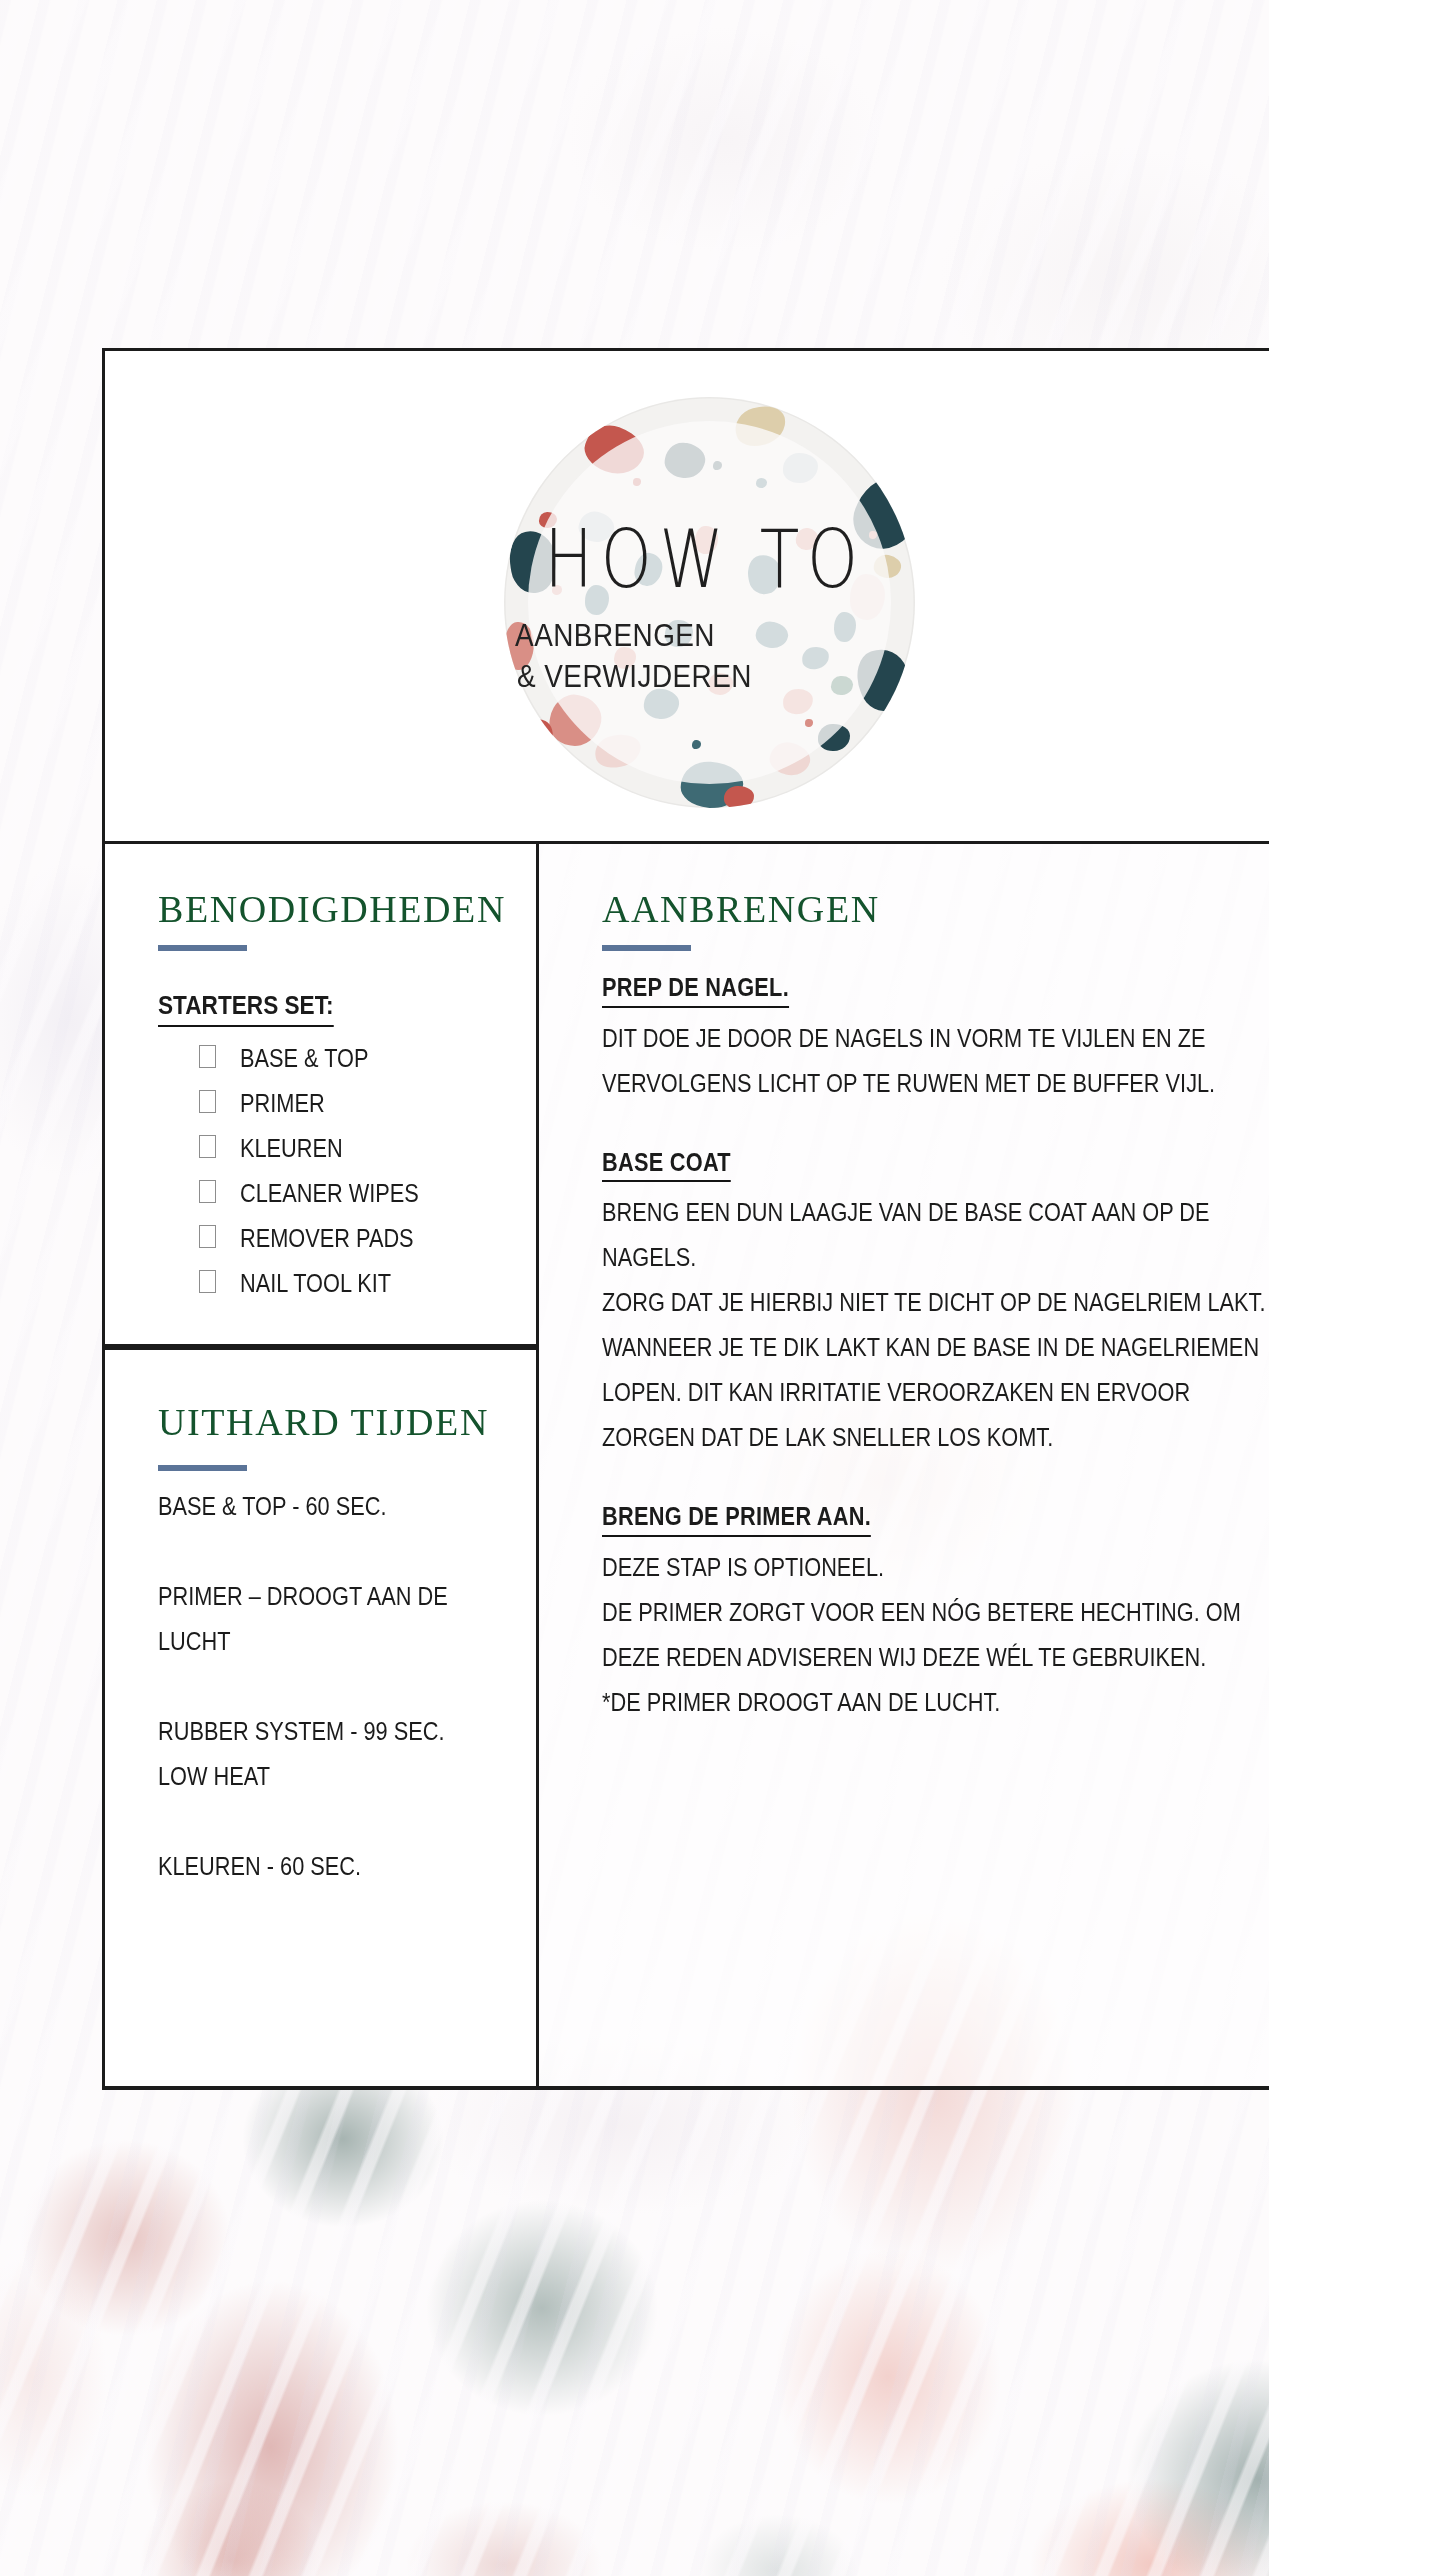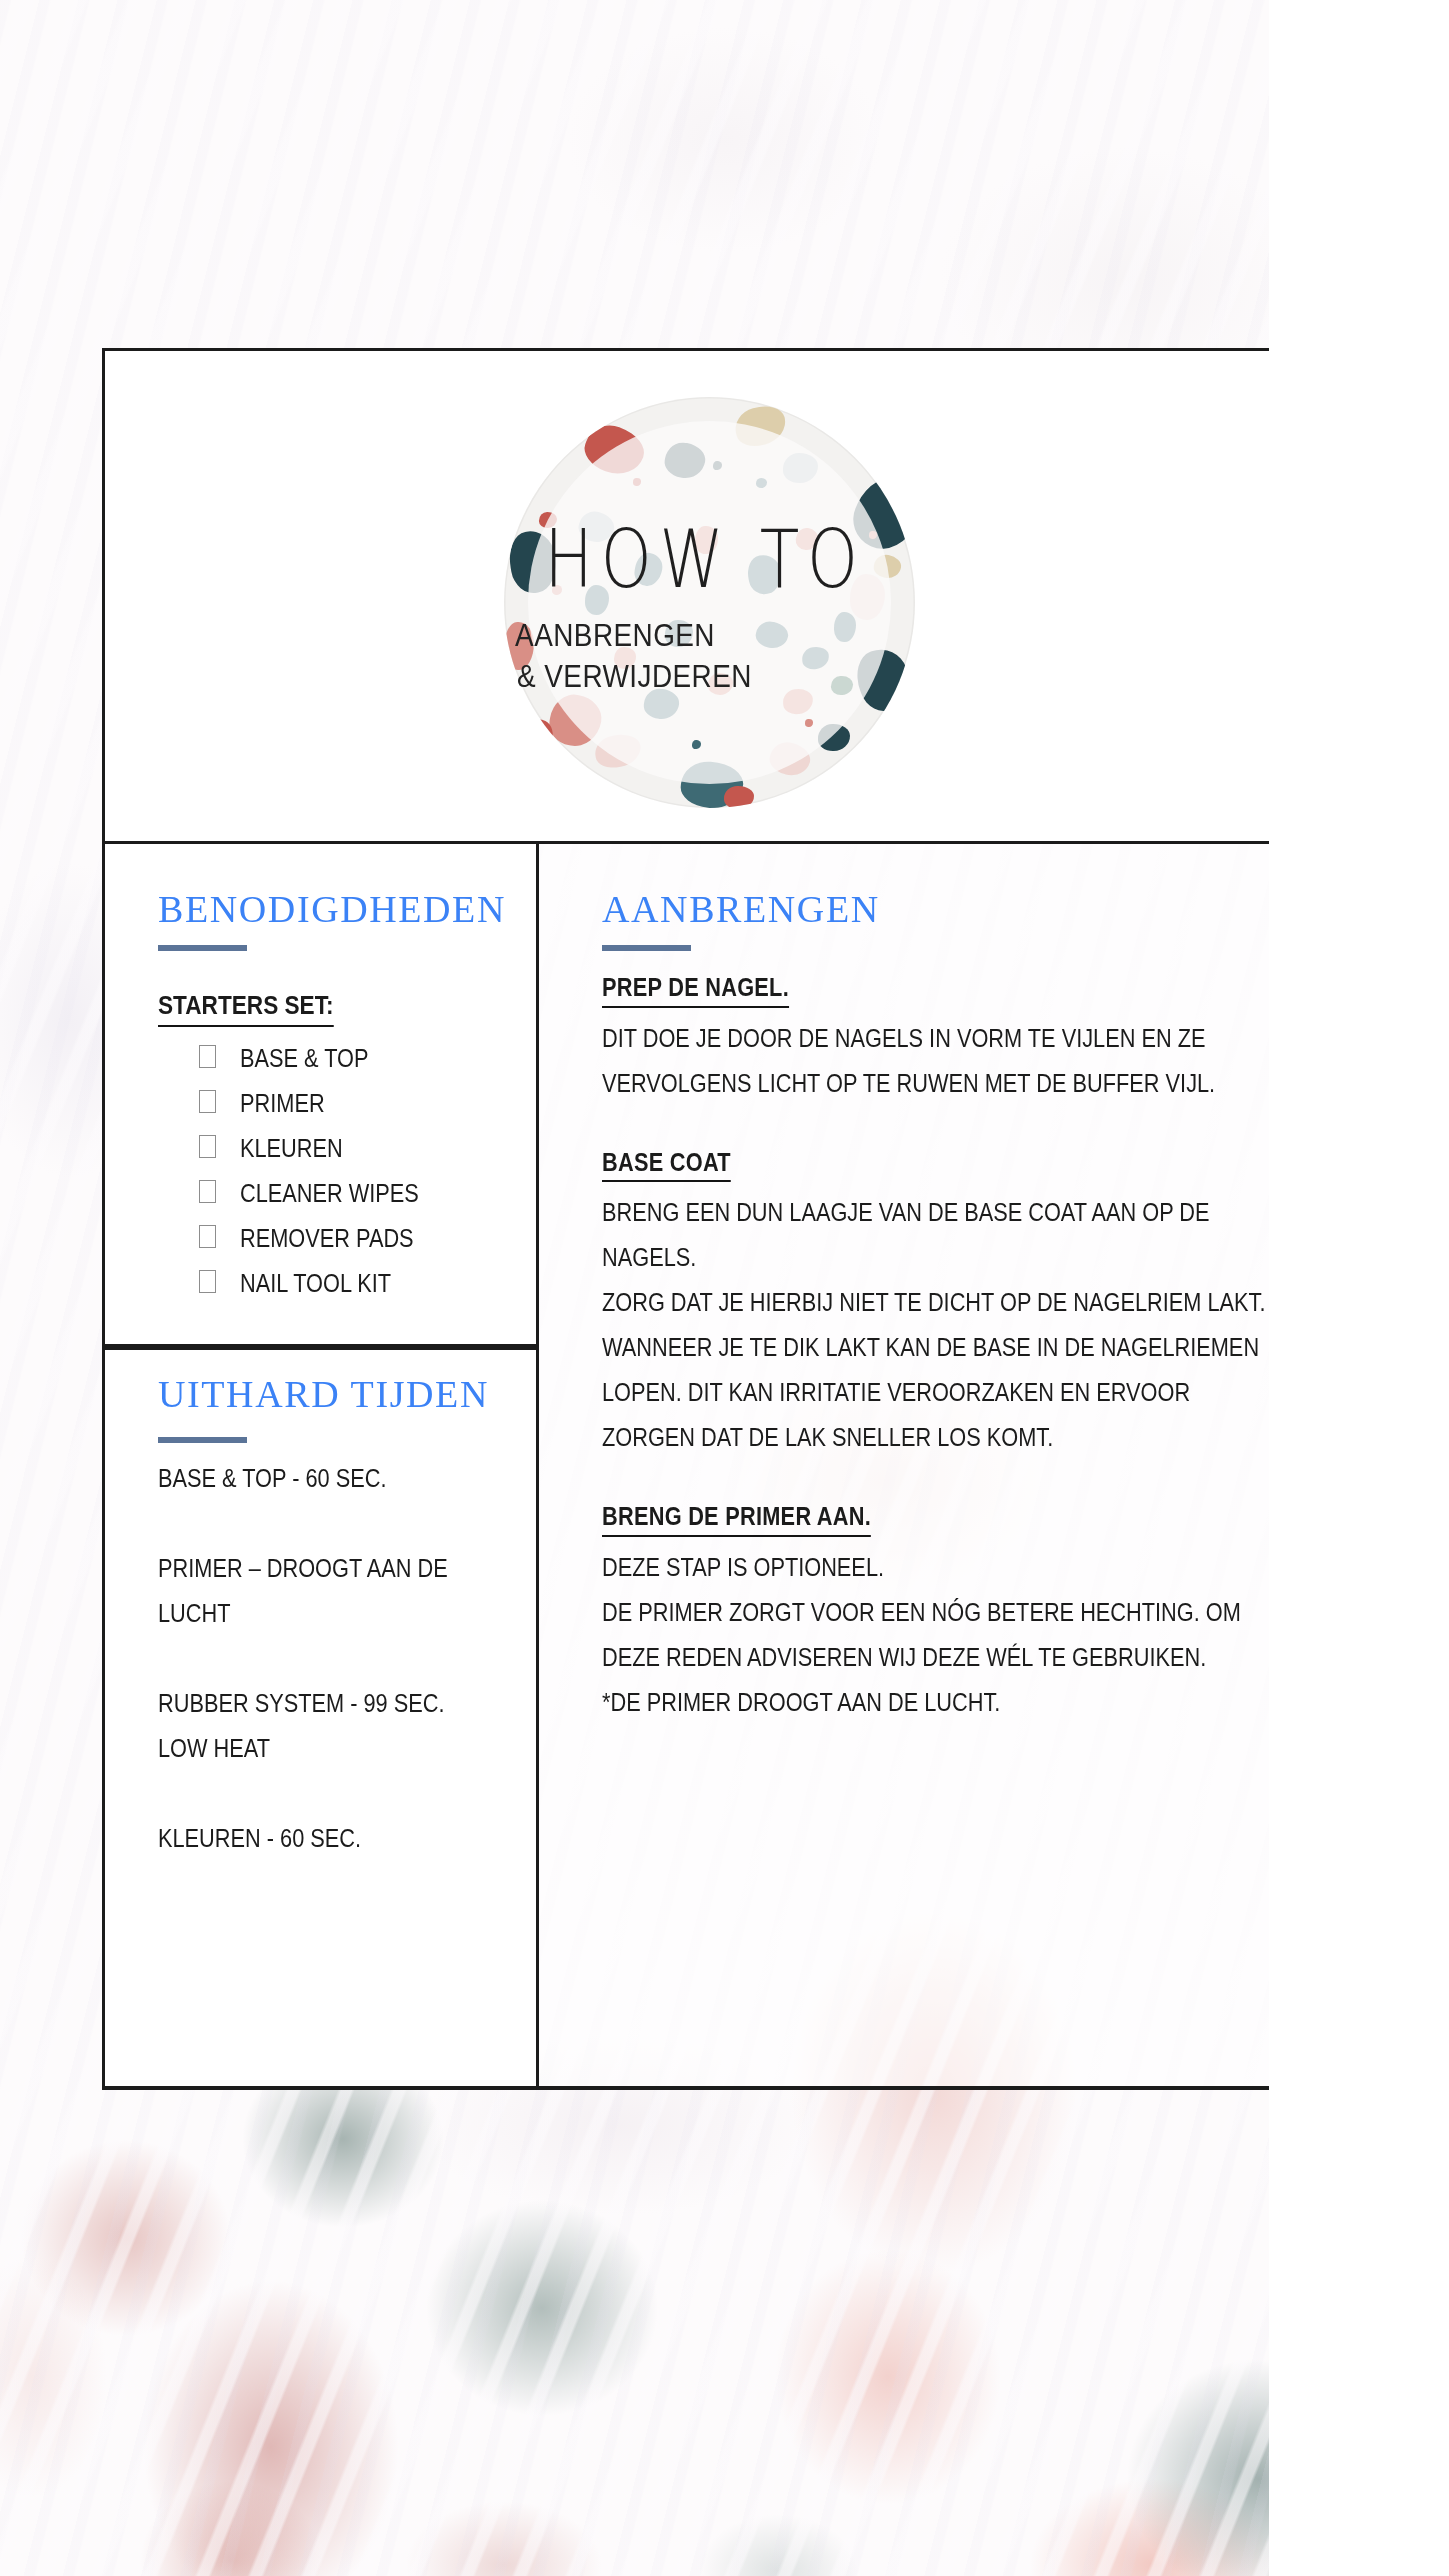--- a/index.html
+++ b/index.html
@@ -45,42 +45,42 @@
   .left-box-a{left:102px;top:844px;width:437px;height:503px;background:#ffffff;border-top:none;}
   .left-box-b{left:102px;top:1347px;width:437px;height:743px;background:#ffffff;border-bottom-width:4.8px;}
   .right-box{left:539px;top:844px;width:808px;height:1246px;background:rgba(255,255,255,0.55);
              border-top:none;border-left:none;border-bottom-width:4.8px;}
 
   .inner-left{box-sizing:border-box;padding:0 16px 0 53px;width:100%;height:100%;overflow:hidden;}
   .inner-right{box-sizing:border-box;padding:0 21.5px 0 63px;width:100%;height:100%;overflow:hidden;}
 
   
   .serif-heading{font-family:"Liberation Serif","DejaVu Serif",serif;font-size:38px;
-                 letter-spacing:1.6px;line-height:41px;color:#3b82f6;white-space:nowrap;}
+                 letter-spacing:1.6px;line-height:41px;color:#14532d;white-space:nowrap;}
   .accent-bar{height:6.4px;background:#5b7498;}
   .fitline{display:table;white-space:nowrap;transform-origin:left center;}
   .sec-title{font-size:25px;font-weight:bold;letter-spacing:0.3px;padding-bottom:4.8px;
              border-bottom:2.7px solid #141414;margin-bottom:8px;line-height:28px;}
   .line{font-size:25px;line-height:45px;height:45px;}
   .u-line{font-size:25px;line-height:45px;height:45px;}
   .u-entry{margin-bottom:45px;}
   .check-item{position:relative;height:25px;margin-bottom:20px;}
   .checkbox{position:absolute;left:41px;top:-1.1px;width:17px;height:23.6px;
             border:1.6px solid #8d8d8d;background:#fff;box-sizing:border-box;}
   .ci-label{position:absolute;left:82px;top:0;font-size:25px;line-height:25px;}
 
   
   .la-heading{padding-top:45px;}
   .la-bar{margin-top:15px;}
   .la-subtitle{margin-top:40px;font-size:26px;font-weight:bold;line-height:29px;
                padding-bottom:4.3px;border-bottom:2.7px solid #141414;}
   .la-list{margin-top:19.3px;}
 
   
-  .lb-heading{padding-top:24px;font-family:Liberation Serif, serif;}
+  .lb-heading{padding-top:52px;font-family:Liberation Serif, serif;}
   .lb-bar{margin-top:21.5px;}
   .lb-entries{margin-top:13px;}
 
   
   .rc-heading{padding-top:45px;}
   .rc-bar{margin-top:15px;}
   .rc-sections{margin-top:21.5px;}
   .rc-section{margin-bottom:42px;}
 
   

